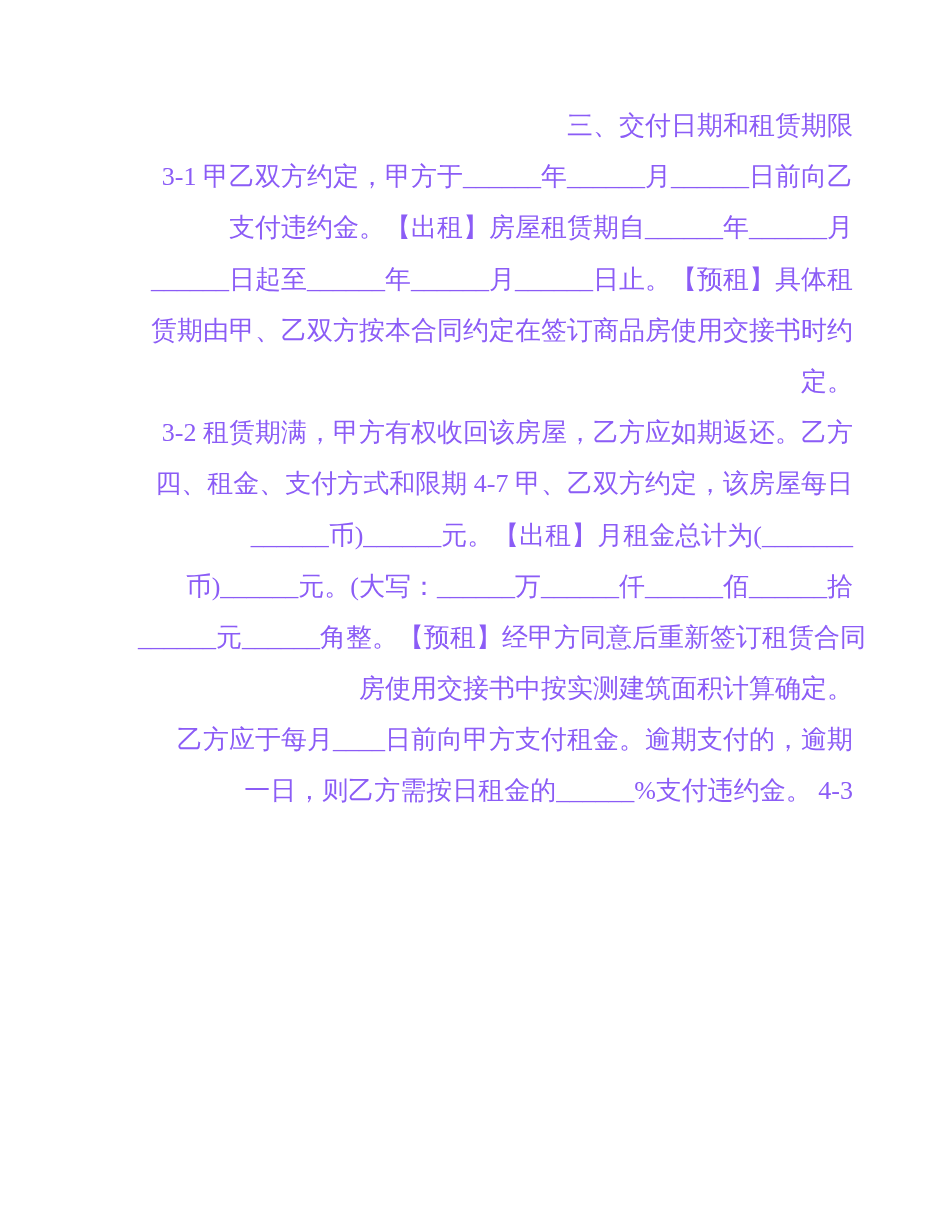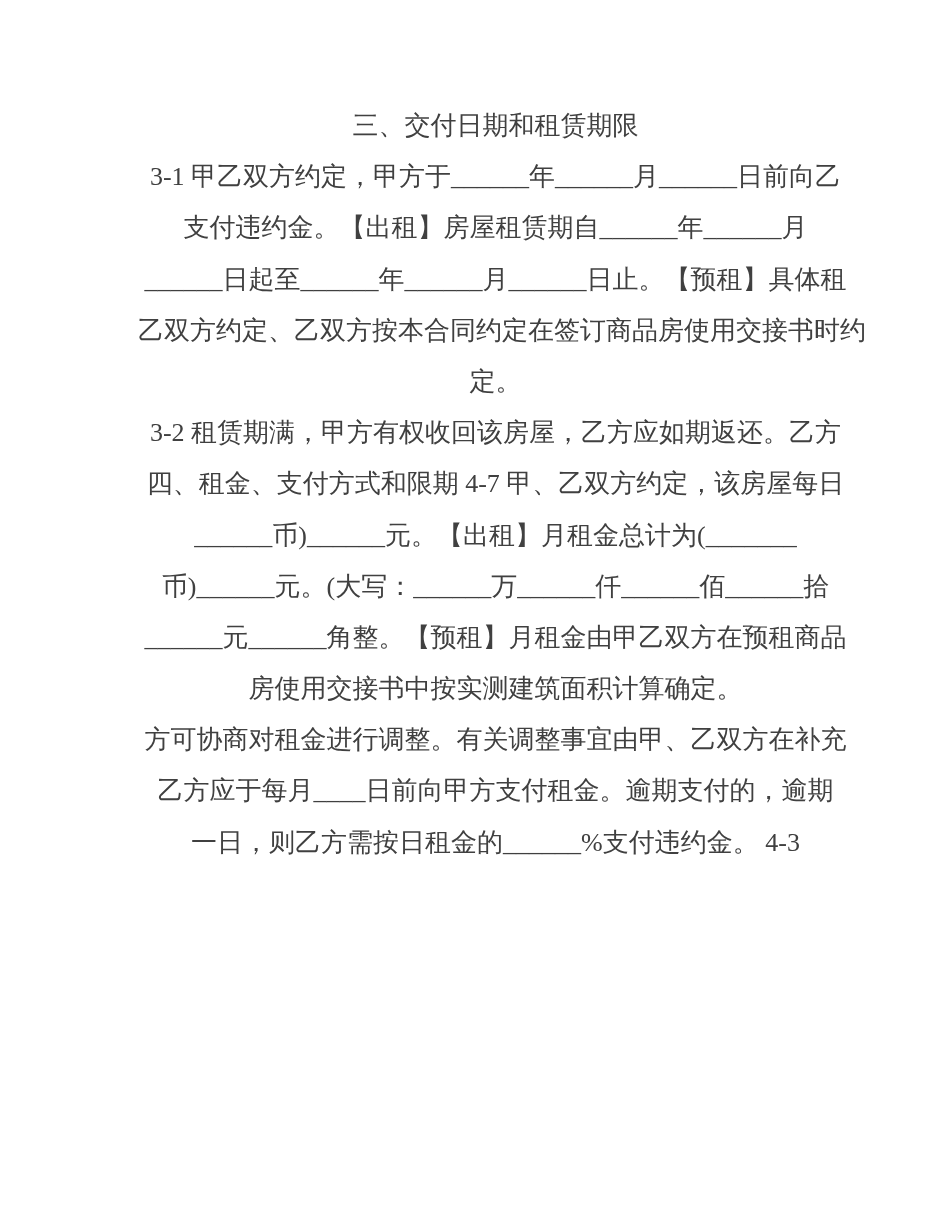--- a/index.html
+++ b/index.html
@@ -14,40 +14,39 @@
     position: relative;
   }
   .doc-page {
     position: absolute;
     left: 138px;
     top: 100px;
     width: 715px;
     font-family: "Liberation Serif", "DejaVu Serif", serif;
     font-size: 26px;
     line-height: 51.2px;
-    color: #404040;
-    text-align: center;
+    color: #8b5cf6;
+    text-align: right;
   }
   .doc-line {
     white-space: nowrap;
     height: 51.2px;
   }
 </style>
 </head>
 <body>
 
 <div class="doc-page">
   <div class="doc-line">三、交付日期和租赁期限</div>
   <div class="doc-line">3-1 甲乙双方约定，甲方于______年______月______日前向乙</div>
   <div class="doc-line">支付违约金。【出租】房屋租赁期自______年______月</div>
   <div class="doc-line">______日起至______年______月______日止。【预租】具体租</div>
-  <div class="doc-line">乙双方约定、乙双方按本合同约定在签订商品房使用交接书时约</div>
+  <div class="doc-line">赁期由甲、乙双方按本合同约定在签订商品房使用交接书时约</div>
   <div class="doc-line">定。</div>
   <div class="doc-line">3-2 租赁期满，甲方有权收回该房屋，乙方应如期返还。乙方</div>
   <div class="doc-line">四、租金、支付方式和限期 4-7 甲、乙双方约定，该房屋每日</div>
   <div class="doc-line">______币)______元。【出租】月租金总计为(_______</div>
   <div class="doc-line">币)______元。(大写：______万______仟______佰______拾</div>
-  <div class="doc-line">______元______角整。【预租】月租金由甲乙双方在预租商品</div>
+  <div class="doc-line">______元______角整。【预租】经甲方同意后重新签订租赁合同</div>
   <div class="doc-line">房使用交接书中按实测建筑面积计算确定。</div>
-  <div class="doc-line">方可协商对租金进行调整。有关调整事宜由甲、乙双方在补充</div>
   <div class="doc-line">乙方应于每月____日前向甲方支付租金。逾期支付的，逾期</div>
   <div class="doc-line">一日，则乙方需按日租金的______%支付违约金。 4-3</div>
 </div>
 
 </body></html>

